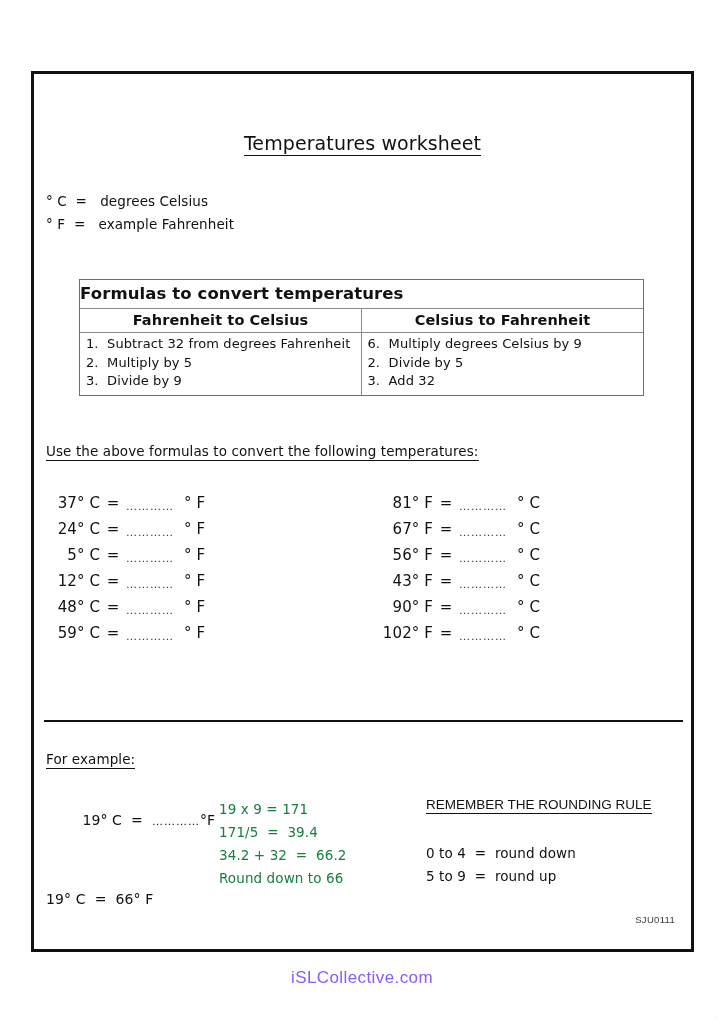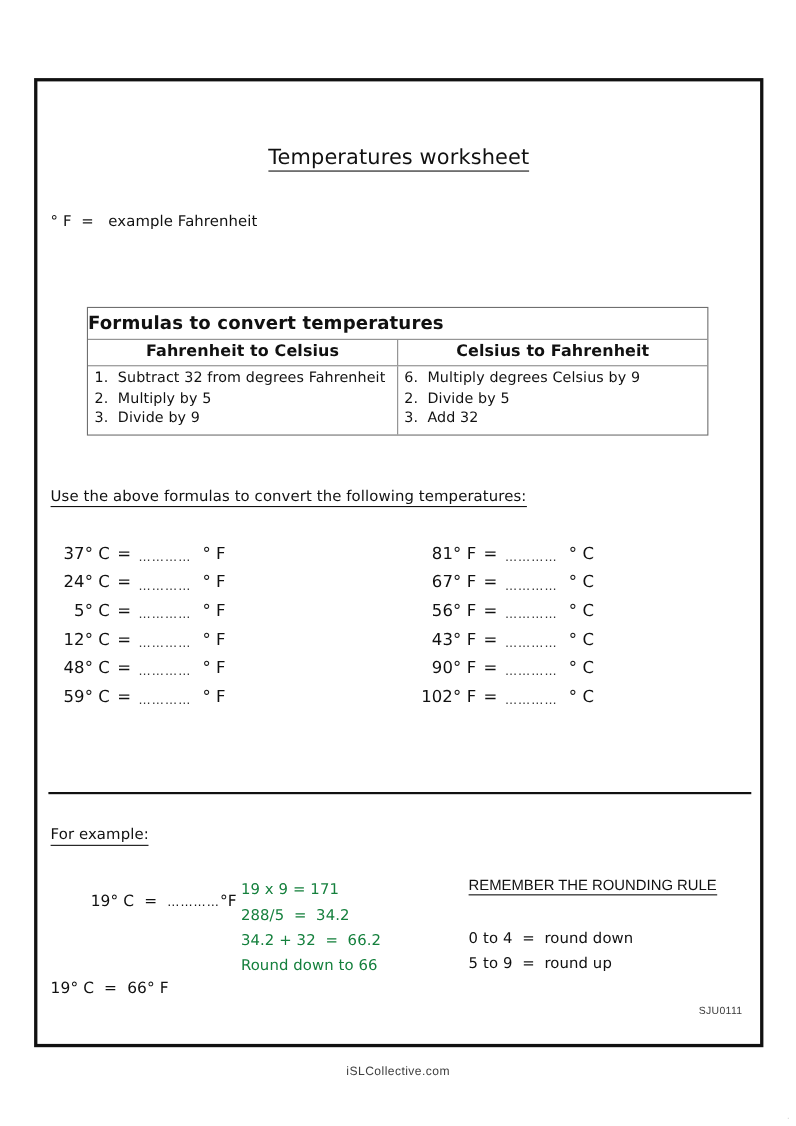--- a/index.html
+++ b/index.html
@@ -255,23 +255,23 @@
   }
 
   
   .watermark {
     position: absolute;
     left: 0;
     right: 0;
     top: 968px;
     text-align: center;
     font-family: "Liberation Sans", sans-serif;
-    font-size: 11px;
+    font-size: 17px;
     letter-spacing: 0.4px;
-    color: #404040;
+    color: #8b5cf6;
   }
   .corner-dot {
     position: absolute;
     right: 6px;
     bottom: 4px;
     font-size: 9px;
     color: #d8d8d8;
   }
 </style>
 </head>
@@ -280,20 +280,21 @@
 <div class="page">
 
   <div class="sheet-frame">
     <div class="inner">
 
       <div class="title hand">
         <span>Temperatures worksheet</span>
       </div>
 
       <div class="legend hand">
+        <div>° C  =   degrees Celsius</div>
         <div>° F  =   example Fahrenheit</div>
       </div>
 
       <div class="formula-table">
         <div class="ft-title hand">Formulas to convert temperatures</div>
 
         <div class="ft-subrow">
           <div class="hand">Fahrenheit to Celsius</div>
           <div class="hand">Celsius to Fahrenheit</div>
         </div>
@@ -401,21 +402,21 @@
       </div>
 
       <div class="example-q hand">
         <span>19° C  =  </span><span class="dots">…………</span><span>°F</span>
       </div>
 
       <div class="example-a hand">19° C  =  66° F</div>
 
       <div class="calc-col hand">
         <div>19 x 9 = 171</div>
-        <div>288/5  =  34.2</div>
+        <div>171/5  =  39.4</div>
         <div>34.2 + 32  =  66.2</div>
         <div>Round down to 66</div>
       </div>
 
       <div class="rounding">
         <div class="rounding-title">REMEMBER THE ROUNDING RULE</div>
         <div class="rounding-rules hand">
           <div>0 to 4  =  round down</div>
           <div>5 to 9  =  round up</div>
         </div>

